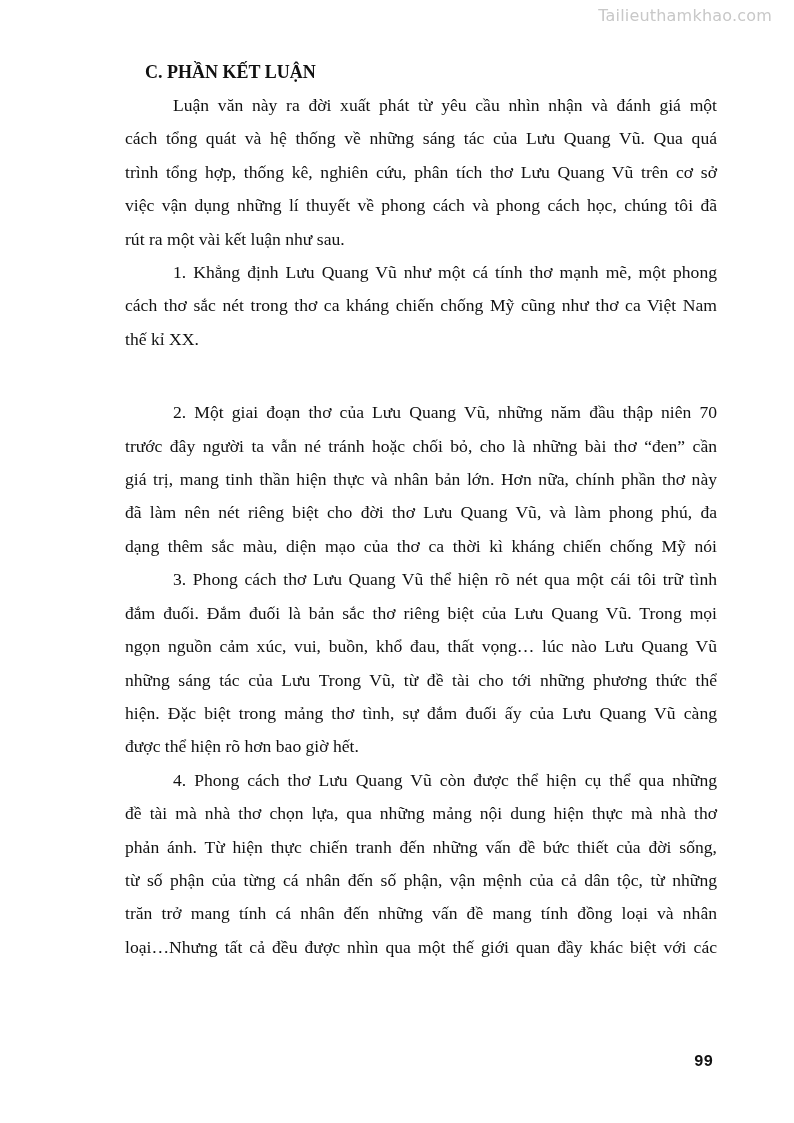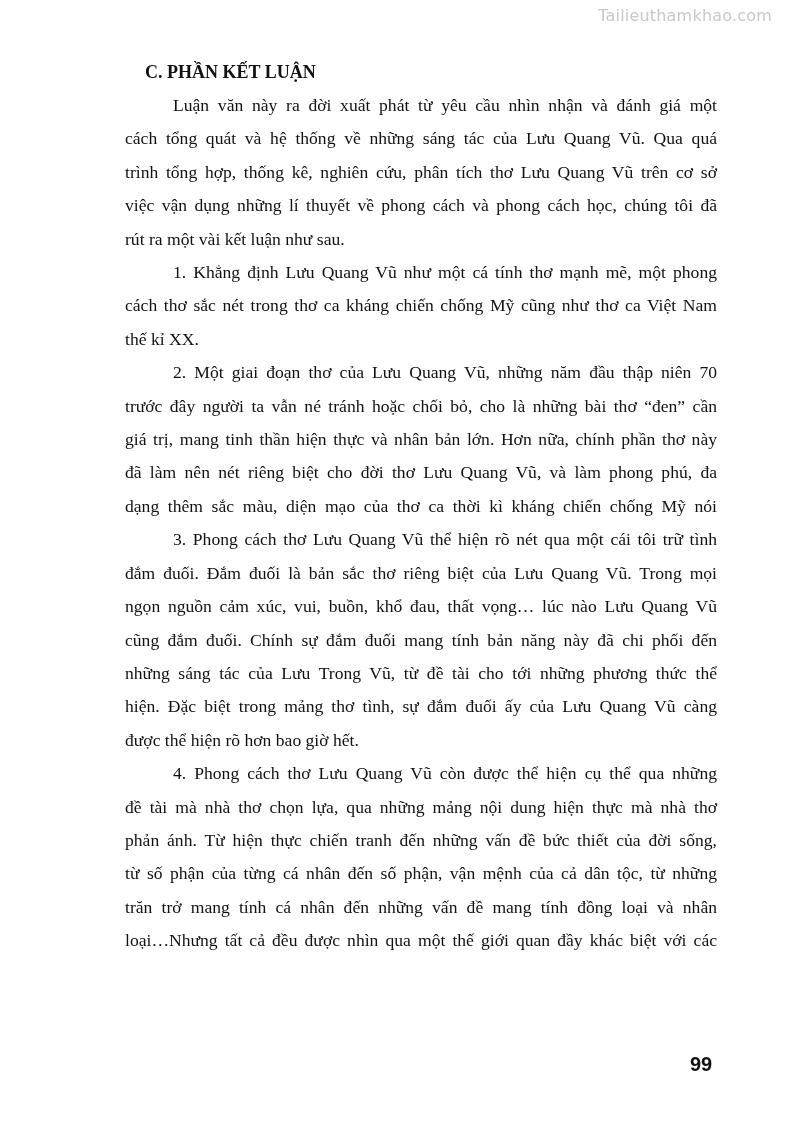--- a/index.html
+++ b/index.html
@@ -20,22 +20,22 @@
   }
   .para {
     margin: 0; text-align: justify; text-align-last: left;
     line-height: 33.4px; text-indent: 48px;
   }
   .line { display: block; text-align: justify; text-align-last: justify; white-space: nowrap; }
   .line.last { text-align-last: left; }
   .line.first { padding-left: 48px; }
   .page-number {
     position: absolute; left: 690px; top: 1053px; width: 27px;
-    text-align: left; font-family: Liberation Sans, sans-serif;
-    font-weight: bold; font-size: 20px; color: #111;
+    text-align: center; font-family: Liberation Mono, monospace;
+    font-weight: bold; font-size: 16px; color: #111;
   }
 </style>
 </head>
 <body>
 
 <div class="watermark">Tailieuthamkhao.com</div>
 
 <div class="page">
   <div class="title">C. PHẦN KẾT LUẬN</div>
 
@@ -45,32 +45,31 @@
         <span class="line">cách tổng quát và hệ thống về những sáng tác của Lưu Quang Vũ. Qua quá</span>
         <span class="line">trình tổng hợp, thống kê, nghiên cứu, phân tích thơ Lưu Quang Vũ  trên cơ sở</span>
         <span class="line">việc vận dụng những lí thuyết về phong cách và phong cách học, chúng tôi đã</span>
         <span class="line last">rút ra một vài kết luận như sau.</span>
       </div>
       <div class="para" style="text-indent: 0px;">
         <span class="line first">1. Khẳng định Lưu Quang Vũ như một cá tính thơ mạnh mẽ, một phong</span>
         <span class="line">cách thơ sắc nét trong thơ ca kháng chiến chống Mỹ cũng như thơ ca Việt Nam</span>
         <span class="line last">thế kỉ XX.</span>
       </div>
-      <div class="para" style="text-indent: 0px;">
+      <div class="para" style="text-indent: 0px; margin-top: 40px;">
         <span class="line first">2. Một giai đoạn thơ của Lưu Quang Vũ, những năm đầu thập niên 70</span>
         <span class="line">trước đây người ta vẫn né tránh hoặc chối bỏ, cho là những bài thơ “đen” cần</span>
         <span class="line">giá trị, mang tinh thần hiện thực và nhân bản lớn. Hơn nữa, chính phần thơ này</span>
         <span class="line">đã làm nên nét riêng biệt cho đời thơ Lưu Quang Vũ, và làm phong phú, đa</span>
         <span class="line">dạng thêm sắc màu, diện mạo của thơ ca thời kì kháng chiến chống Mỹ nói</span>
       </div>
       <div class="para" style="text-indent: 0px;">
         <span class="line first">3. Phong cách thơ Lưu Quang Vũ thể hiện rõ nét qua một cái tôi trữ tình</span>
         <span class="line">đắm đuối. Đắm đuối là bản sắc thơ riêng biệt của Lưu Quang Vũ. Trong mọi</span>
         <span class="line">ngọn nguồn cảm xúc, vui, buồn, khổ đau, thất vọng… lúc nào Lưu Quang Vũ</span>
-        <span class="line">cũng đắm đuối. Chính sự đắm đuối mang tính bản năng này đã chi phối đến</span>
         <span class="line">những sáng tác của Lưu Trong Vũ, từ đề tài cho tới những phương thức thể</span>
         <span class="line">hiện. Đặc biệt trong mảng thơ tình, sự đắm đuối ấy của Lưu Quang Vũ càng</span>
         <span class="line last">được thể hiện rõ hơn bao giờ hết.</span>
       </div>
       <div class="para" style="text-indent: 0px;">
         <span class="line first">4. Phong cách thơ Lưu Quang Vũ còn được thể hiện cụ thể qua những</span>
         <span class="line">đề tài mà nhà thơ chọn lựa, qua những mảng nội dung hiện thực mà nhà thơ</span>
         <span class="line">phản ánh. Từ hiện thực chiến tranh đến những vấn đề bức thiết của đời sống,</span>
         <span class="line">từ số phận của từng cá nhân đến số phận, vận mệnh của cả dân tộc, từ những</span>
         <span class="line">trăn trở mang tính cá nhân đến những vấn đề mang tính đồng loại và nhân</span>

